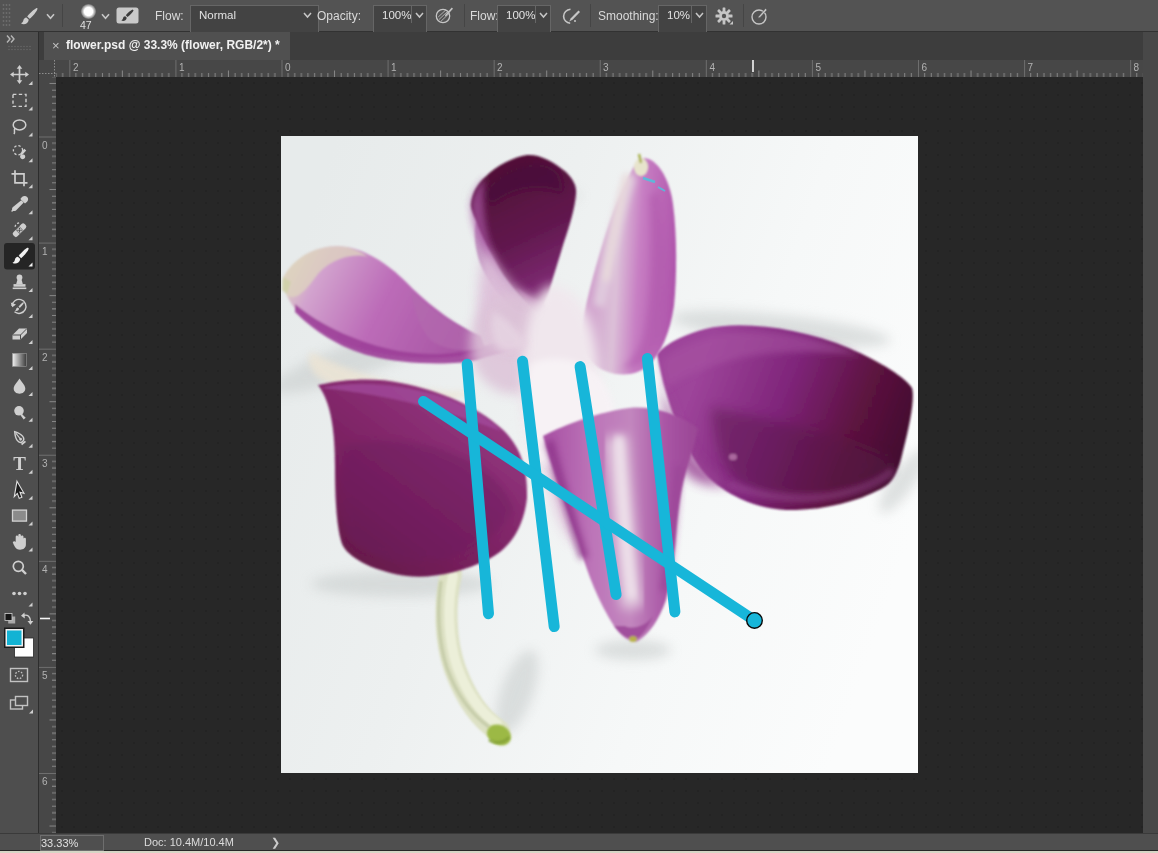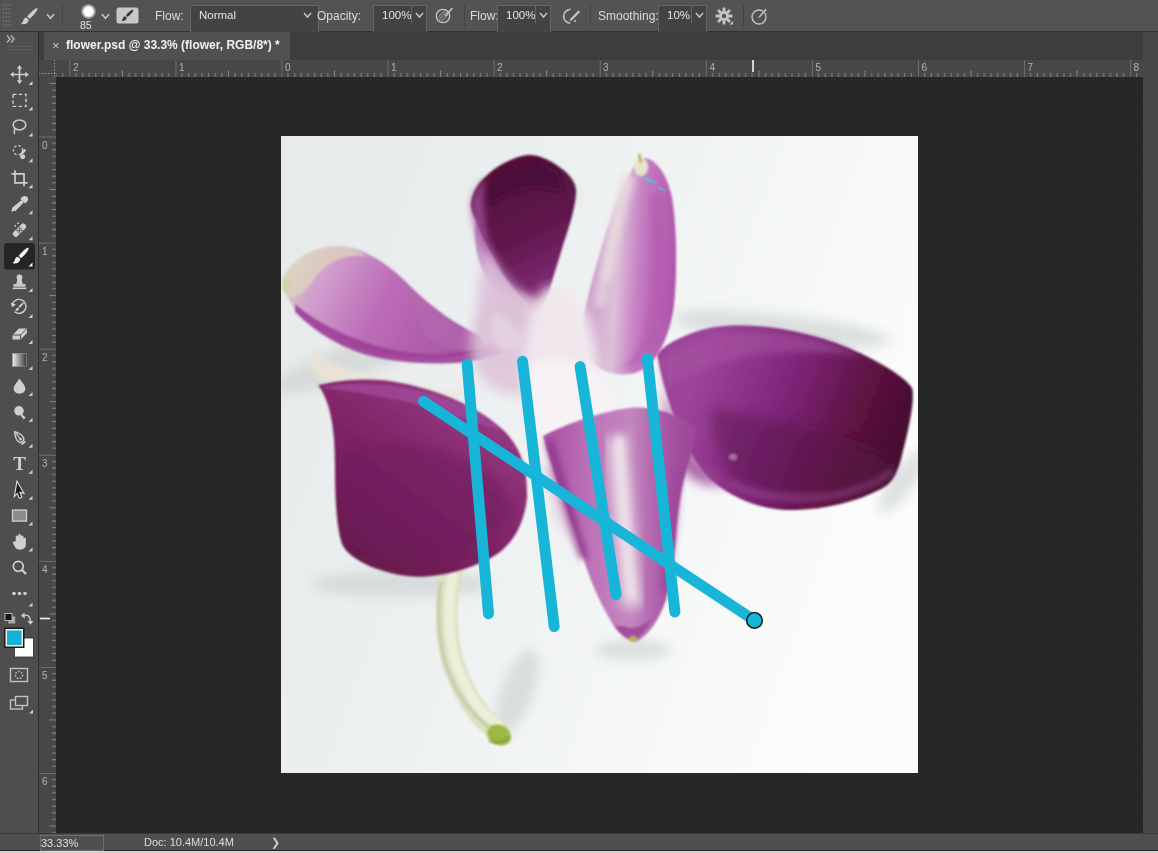--- a/index.html
+++ b/index.html
@@ -74,21 +74,21 @@
 
     <svg class="abs" style="left:79px;top:2px" width="19" height="19" viewBox="0 0 19 19">
       <defs>
         <radialGradient id="bprev">
           <stop offset="0.55" stop-color="#ffffff"></stop>
           <stop offset="1" stop-color="#ffffff" stop-opacity="0.15"></stop>
         </radialGradient>
       </defs>
       <circle cx="9.5" cy="9.5" r="7.6" fill="url(#bprev)"></circle>
     </svg>
-    <div class="optlabel" style="left:80px;top:19px;font-size:10.5px;color:#e0e0e0">85</div>
+    <div class="optlabel" style="left:80px;top:19px;font-size:10.5px;color:#e0e0e0">47</div>
     <svg class="caret" style="left:101px;top:13px" width="9" height="7" viewBox="0 0 9 7">
       <path d="M1 1.2 L4.5 5.2 L8 1.2" stroke="#c6c6c6" stroke-width="1.6" fill="none"></path>
     </svg>
 
     <svg class="abs" style="left:116px;top:7px" width="23" height="17" viewBox="0 0 23 17">
       <rect x="0.5" y="0.5" width="22" height="16" rx="2.5" fill="#c9c9c9"></rect>
       <path d="M16.5 2.5 C14.8 3.2 11.5 6.2 9.8 8.3 L11.6 10.1 C13.8 8.4 16.8 5.1 17.6 3.5 Z" fill="#3c3c3c"></path>
       <path d="M9.2 9.2 C8 9.3 7.2 10.1 7 11.2 C6.8 12.3 6.2 13 5.3 13.3 C6.4 14.2 8.3 14 9.4 13.2 C10.5 12.4 10.8 11 10.6 10.5 Z" fill="#3c3c3c"></path>
     </svg>
     <div class="optlabel" style="left:155px">Flow:</div>
@@ -157,21 +157,21 @@
     <div class="vsep" style="left:743px"></div>
 
     <svg class="abs" style="left:750px;top:7px" width="20" height="19" viewBox="0 0 20 19">
       <circle cx="9" cy="10" r="7" fill="none" stroke="#c6c6c6" stroke-width="1.4"></circle>
       <path d="M15.5 1.5 L17 3 L10 10.5 L8 11.3 L8.8 9.2 Z" fill="#c6c6c6" stroke="#535353" stroke-width="0.5"></path>
     </svg>
   </div>
   <div class="abs" id="tabrow">
     <div id="tab">
       <span id="tabx">×</span>
-      <span id="tabtxt">flower.psd @ 33.3% (flower, RGB/8*) *</span>
+      <span id="tabtxt">flower.psd @ 33.3% (flower, RGB/2*) *</span>
     </div>
   </div>
   <div class="abs" id="tools">
     <svg width="38" height="801" viewBox="0 0 38 801">
       <g fill="#cfcfcf" stroke="none">
 
         <path d="M7 3.5 L10 7 L7 10.5 M11 3.5 L14 7 L11 10.5" fill="none" stroke="#b5b5b5" stroke-width="1.4"></path>
 
         <g fill="#676767">
           <circle cx="9" cy="14.5" r="0.8"></circle>

